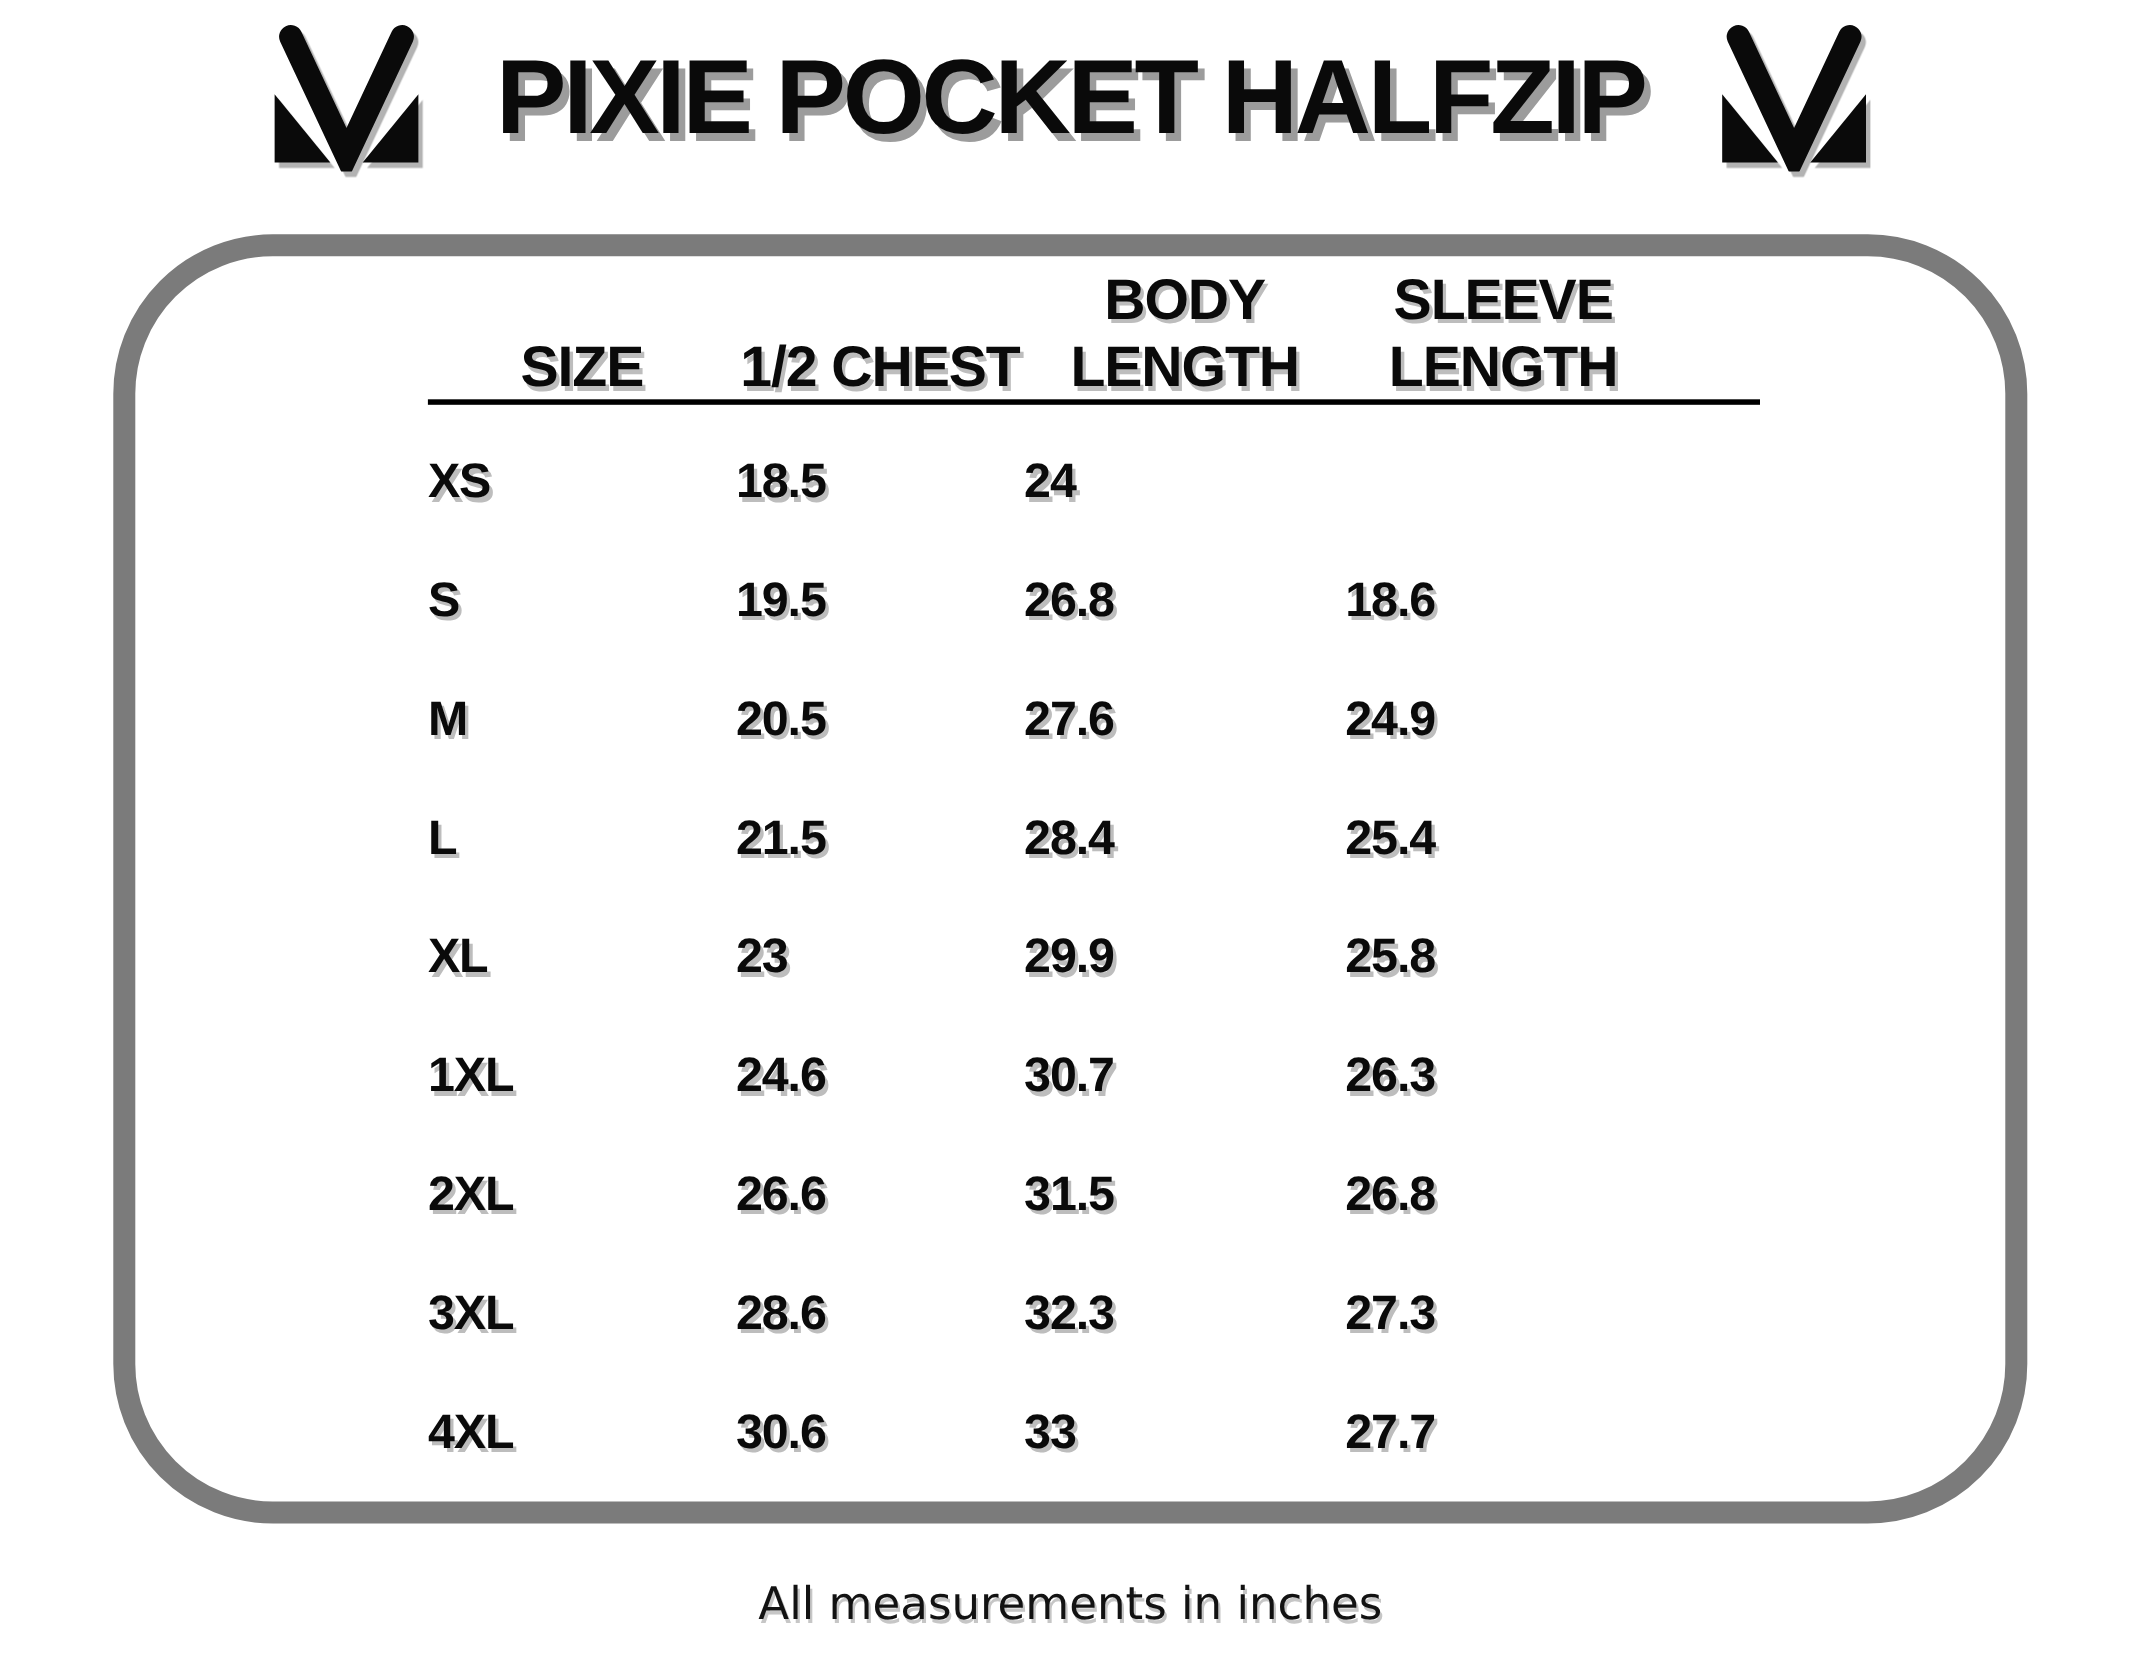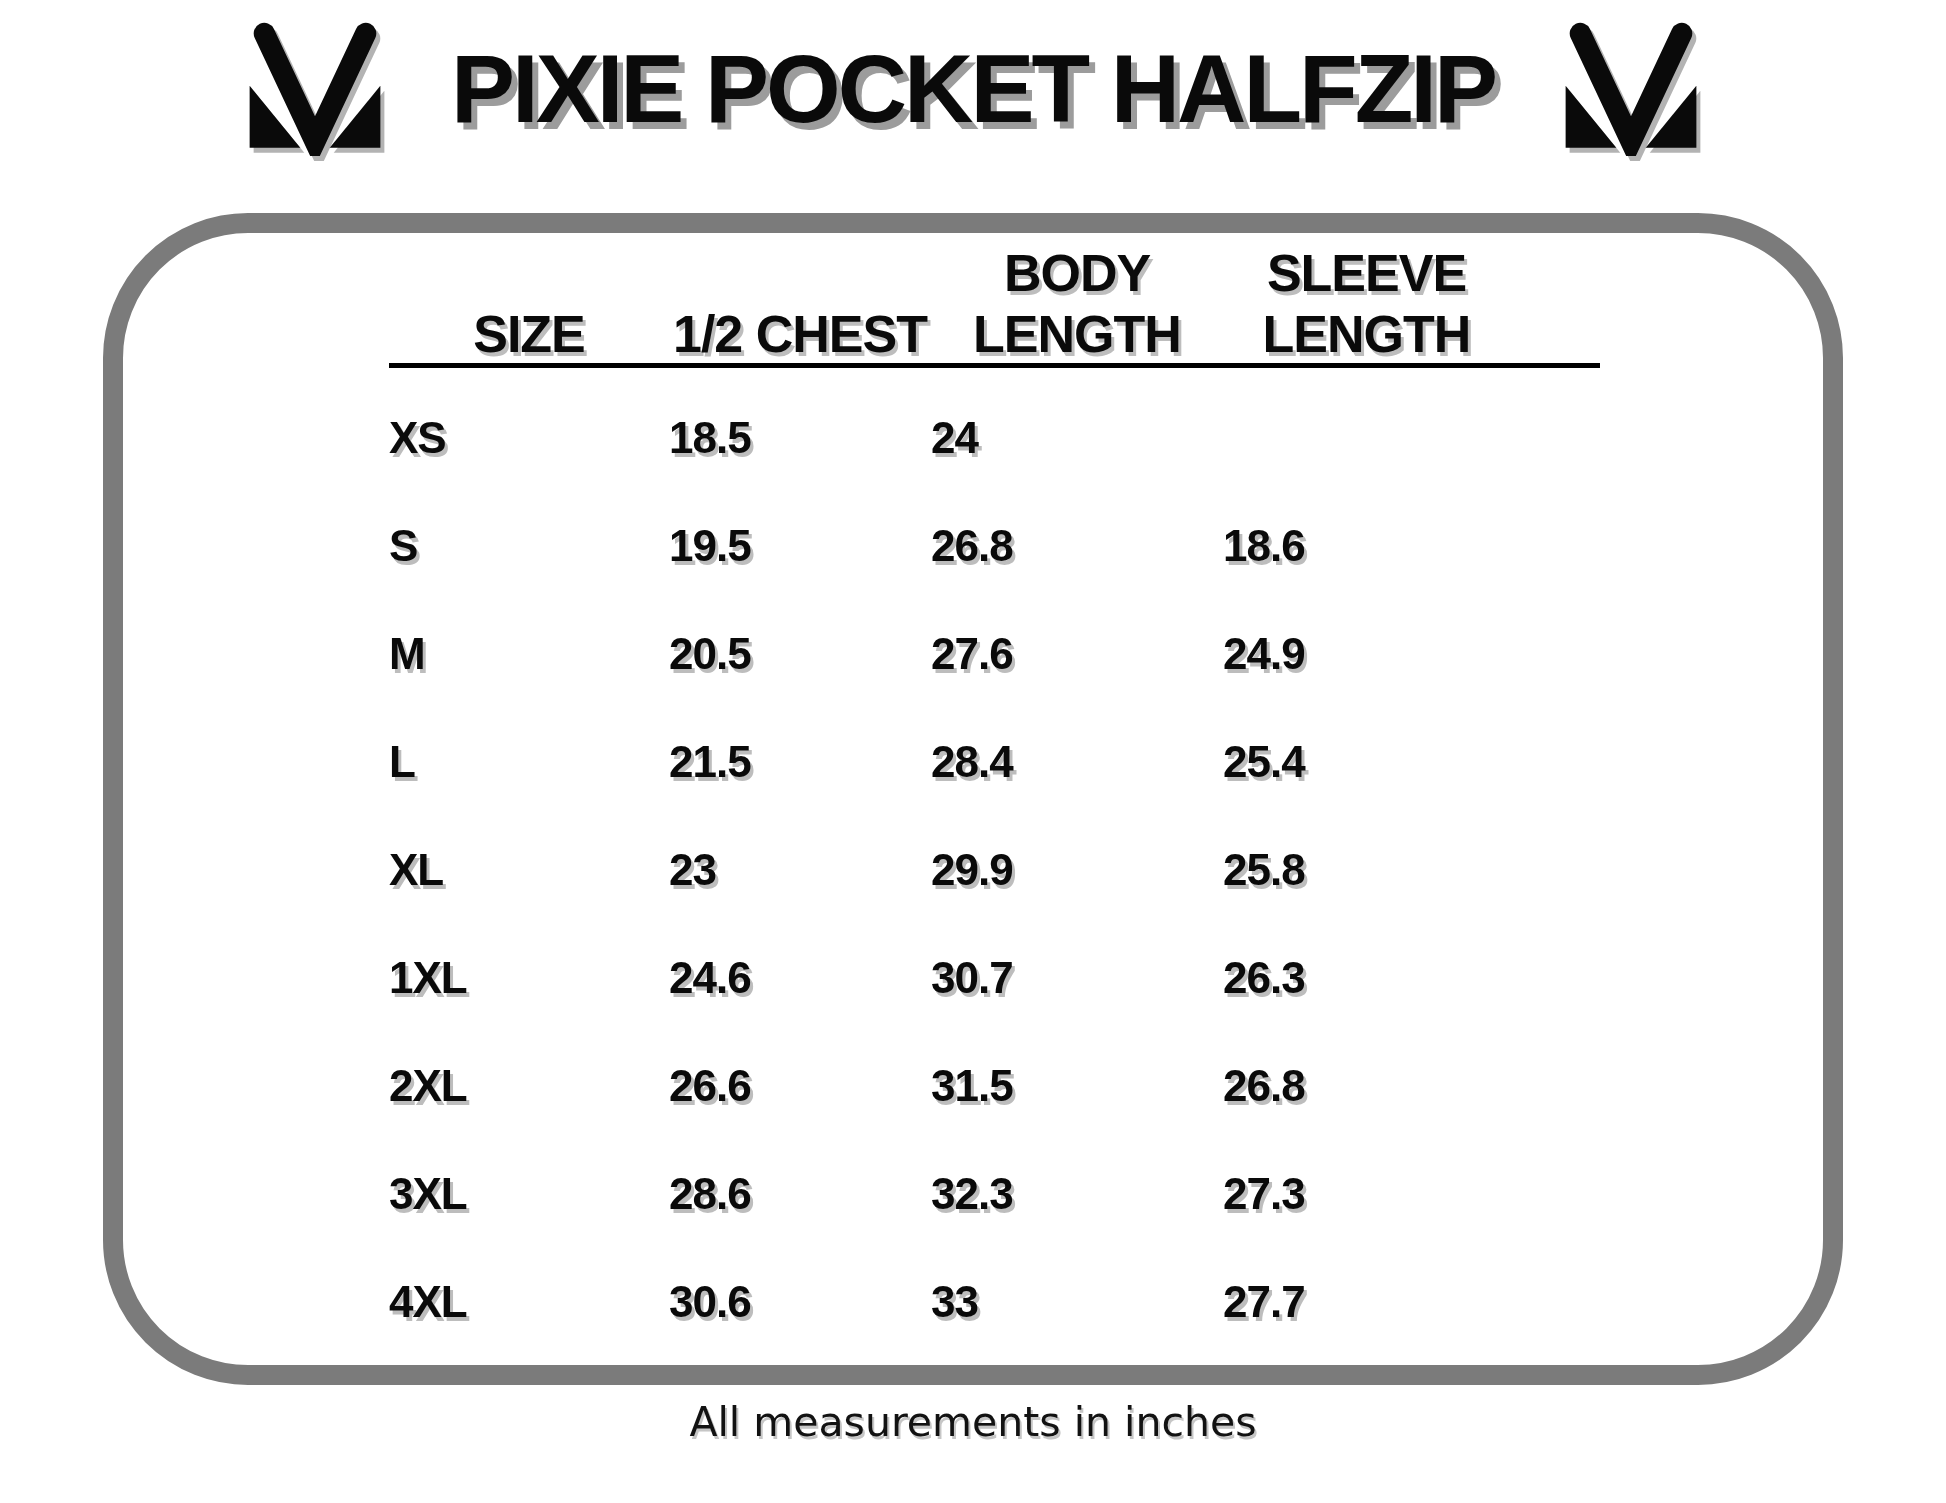--- a/index.html
+++ b/index.html
@@ -38,21 +38,21 @@
   }
   .header-rule{width:1211px;height:5px;background:#000000;}
   .tbody{padding-top:16px;}
   .trow{height:108px;align-items:center;}
   .cell{
     font-weight:bold;font-size:44px;letter-spacing:-1px;
     text-shadow:3px 4px 0 #bdbdbd;
   }
   
   .footer{
-    position:absolute;top:1398px;left:0;width:100%;text-align:center;
+    position:absolute;top:1434px;left:0;width:100%;text-align:center;
   }
   .footnote{
     margin:0;font-family:"DejaVu Sans", sans-serif;font-size:41px;
     font-weight:normal;letter-spacing:0px;color:#121212;
     text-shadow:2px 3px 0 #c6c6c6;
   }
 </style>
 </head>
 <body>
 

